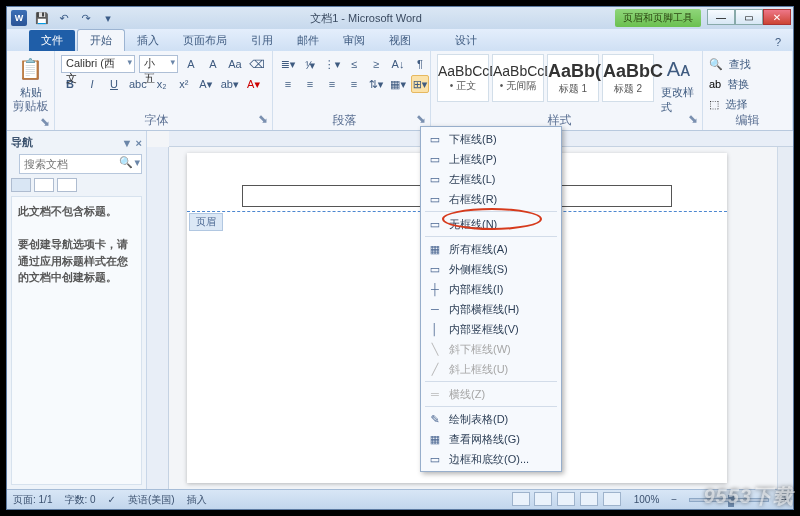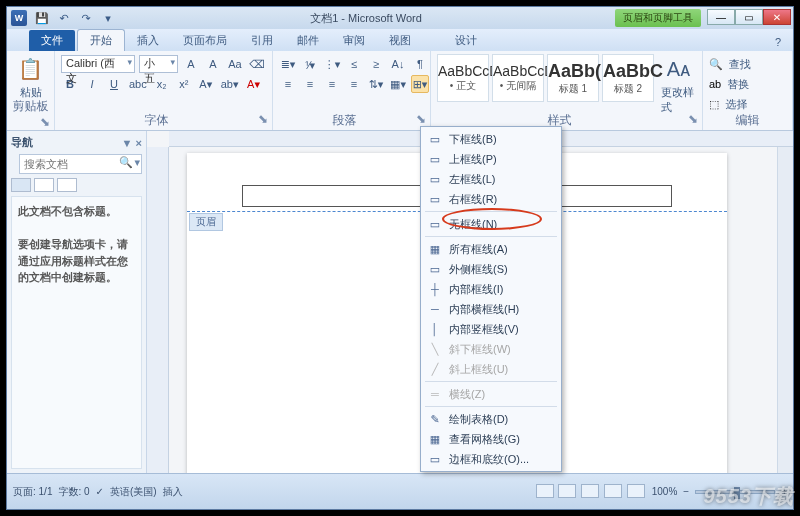--- a/index.html
+++ b/index.html
@@ -56,21 +56,21 @@
   .scroll-v { position:absolute; right:0; top:16px; bottom:0; width:16px; background:#e6ecf4; border-left:1px solid #cdd9e7; }
   
   .menu { position:absolute; left:420px; top:126px; width:142px; background:#f6f9fd; border:1px solid #97aecb; box-shadow:2px 2px 5px rgba(0,0,0,.3); font-size:11px; padding:2px 0; z-index:10; }
   .menu .mi { display:flex; align-items:center; height:20px; padding:0 6px; gap:6px; color:#2c3e55; cursor:default; }
   .menu .mi .mico { width:16px; height:14px; display:flex; align-items:center; justify-content:center; font-size:11px; color:#4a6691; }
   .menu .mi.dis { color:#a6a6a6; }
   .menu .mi.dis .mico { color:#b8b8b8; }
   .menu hr { border:none; border-top:1px solid #d2dce9; margin:2px 4px; }
   .ellipse { position:absolute; left:442px; top:208px; width:100px; height:22px; border:2px solid #d63a1c; border-radius:50%; z-index:11; pointer-events:none; }
   
-  .statusbar { height:36px; background:linear-gradient(#d8e6f6,#c2d6ec); border-top:1px solid #a6bcd7; display:flex; align-items:center; font-size:10px; color:#3b516f; padding:0 6px; gap:6px; }
+  .statusbar { height:20px; background:linear-gradient(#d8e6f6,#c2d6ec); border-top:1px solid #a6bcd7; display:flex; align-items:center; font-size:10px; color:#3b516f; padding:0 6px; gap:12px; }
   .statusbar .spacer { flex:1; }
   .statusbar .viewbtns span { display:inline-block; width:18px; height:14px; border:1px solid #9eb3cc; background:#eaf2fb; margin:0 1px; }
   .statusbar .zoom { width:80px; height:4px; background:#b9cadf; position:relative; border:1px solid #8ea8c6; }
   .statusbar .zoom::before { content:""; position:absolute; left:38px; top:-4px; width:6px; height:12px; background:#6f8bad; }
   .watermark { position:absolute; right:6px; bottom:6px; color:rgba(255,255,255,.55); font-size:20px; font-weight:bold; font-style:italic; letter-spacing:1px; pointer-events:none; text-shadow:0 0 4px rgba(0,0,0,.5); }
 </style>
 </head>
 <body>
 
 <div class="window">

